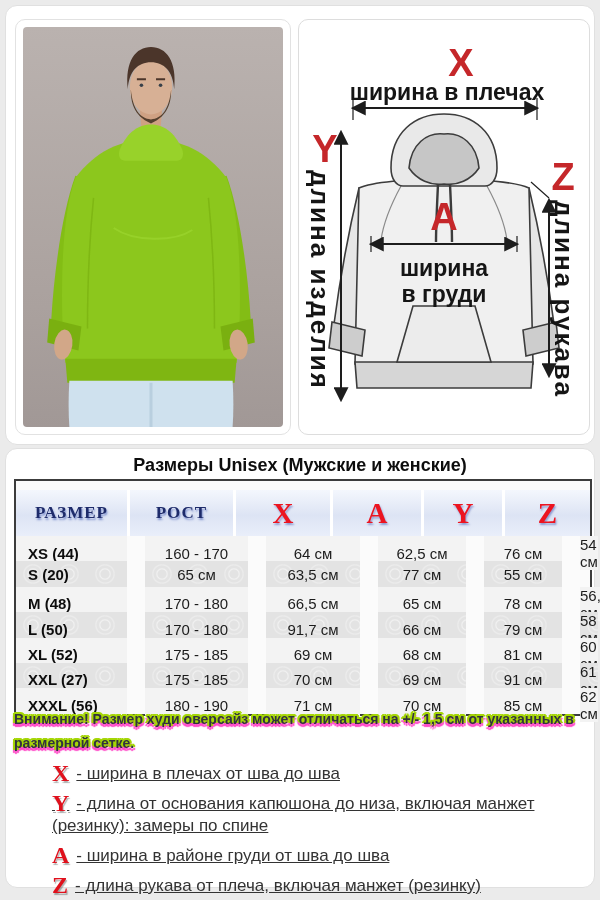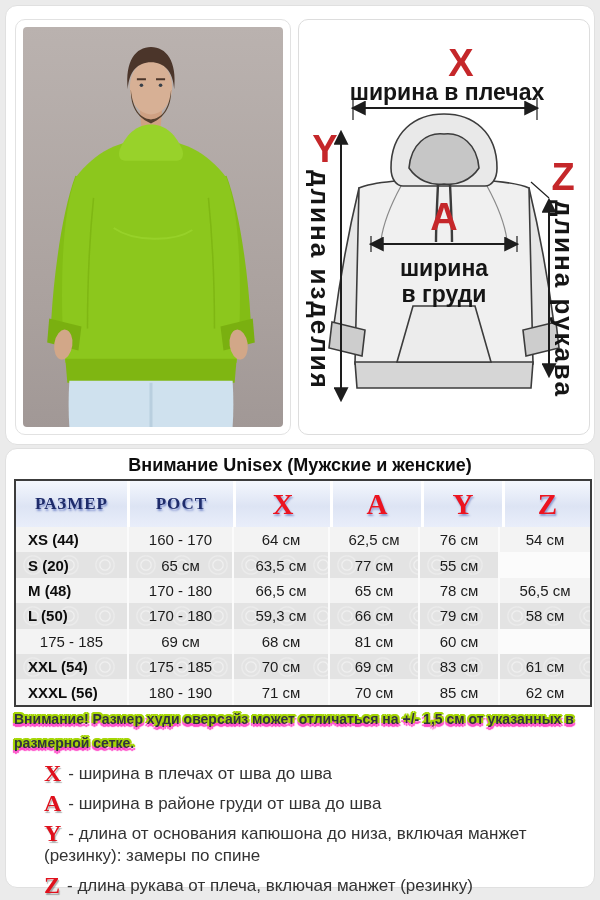--- a/index.html
+++ b/index.html
@@ -21,45 +21,45 @@
   .dg-blk{font-family:"Liberation Sans",sans-serif;font-weight:bold;font-size:23px;fill:#151515;}
   .dg-vert{font-family:"Liberation Sans",sans-serif;font-weight:bold;font-size:26px;fill:#151515;letter-spacing:2px;}
   .meas{stroke:#1d1d1d;stroke-width:2px;}
 
   
   #page-title{position:absolute;left:0;top:6px;width:100%;text-align:center;
     font-size:18px;font-weight:bold;color:#0d0d0d;}
 
   
   #size-table{position:absolute;left:8px;top:30px;width:574px;border:2px solid #3c3c3c;background:#fbfbfb;}
-  .thead{display:grid;grid-template-columns:111px 103px 94px 88px 78px 1fr;column-gap:3px;background:#fff;}
+  .thead{display:grid;grid-template-columns:111px 103px 94px 88px 78px 1fr;column-gap:3px;background:#fff;margin-top:9px;}
   .th{height:46px;display:flex;align-items:center;justify-content:center;
     background:linear-gradient(180deg,#f4f7fd 0%,#dde4f4 55%,#e9eefa 100%);}
   .th-word{font-family:"Liberation Serif",serif;font-weight:bold;font-size:17px;letter-spacing:1px;
     color:#1e2b6a;text-shadow:1px 2px 2px rgba(110,130,200,.85);}
   .th-letter{font-family:"Liberation Serif",serif;font-weight:bold;font-size:29px;
     color:#ec1420;text-shadow:1px 2px 2px rgba(120,135,200,.8);}
-  .tr{display:grid;grid-template-columns:111px 103px 94px 88px 78px 1fr;column-gap:2px;height:25.4px;}
+  .tr{display:grid;grid-template-columns:111px 103px 94px 88px 78px 1fr;column-gap:18px;height:25.4px;}
   .td{display:flex;align-items:center;justify-content:center;font-size:15px;color:#1c1c1c;}
   .td.size{justify-content:flex-start;padding-left:12px;font-weight:bold;color:#0d0d0d;}
   .tr.light .td{background:#f3f3f3;}
   .tr.dark .td{background-color:#e3e3e3;
     background-image:radial-gradient(circle at 17px 13px, rgba(255,255,255,0) 4px, rgba(255,255,255,.5) 5px, rgba(255,255,255,0) 6.5px),
                      radial-gradient(circle at 17px 13px, rgba(255,255,255,0) 8px, rgba(255,255,255,.35) 9px, rgba(255,255,255,0) 10.5px);
     background-size:36px 26px;}
 
   
   #warning{position:absolute;left:8px;top:258px;width:584px;
     font-size:14px;font-weight:bold;line-height:24px;color:#33333d;
     text-shadow:-1px -2px 0 #a5d606, 1px -2px 0 #a5d606, 2px -1px 0 #a5d606, -2px -1px 0 #a5d606,
                 -2px 2px 1px #ff49c8, 2px 2px 1px #ff49c8, 0 3px 1px #ff49c8;}
 
   
   #legend{position:absolute;left:38px;top:306px;width:530px;}
-  .legend-item{margin:7px 0;font-size:17px;color:#333;line-height:22px;}
+  .legend-item{margin:7px 8px;font-size:17px;color:#333;line-height:22px;text-decoration:underline;}
   .legend-letter{font-family:"Liberation Serif",serif;font-weight:bold;font-size:24px;color:#e0101c;
     text-shadow:1px 2px 1px rgba(60,60,60,.4);margin-right:7px;vertical-align:-2px;}
 </style>
 </head>
 <body>
 
 <div id="top-card" class="card">
 
   <div id="photo-frame">
     <svg viewBox="0 0 258 398" preserveAspectRatio="none">
@@ -154,21 +154,21 @@
       <text class="dg-red" x="143" y="202" text-anchor="middle">A</text>
       <text class="dg-blk" x="143" y="248" text-anchor="middle">ширина</text>
       <text class="dg-blk" x="143" y="274" text-anchor="middle">в груди</text>
       <text class="dg-red" x="262" y="162" text-anchor="middle">Z</text>
       <text class="dg-vert" transform="rotate(90 254 172)" x="254" y="172">длина рукава</text>
     </svg>
   </div>
 </div>
 
 <div id="bottom-card" class="card">
-  <div id="page-title">Внимание Unisex (Мужские и женские)</div>
+  <div id="page-title">Размеры Unisex (Мужские и женские)</div>
 
   <div id="size-table">
     <div class="thead">
       <div class="th th-word">РАЗМЕР</div>
       <div class="th th-word">РОСТ</div>
       <div class="th th-letter">X</div>
       <div class="th th-letter">A</div>
       <div class="th th-letter">Y</div>
       <div class="th th-letter">Z</div>
     </div>
@@ -193,61 +193,62 @@
           <div class="td size">M (48)</div>
           <div class="td">170 - 180</div>
           <div class="td">66,5 см</div>
           <div class="td">65 см</div>
           <div class="td">78 см</div>
           <div class="td">56,5 см</div>
         </div>
         <div class="tr dark">
           <div class="td size">L (50)</div>
           <div class="td">170 - 180</div>
-          <div class="td">59,3 см</div>
+          <div class="td">91,7 см</div>
           <div class="td">66 см</div>
           <div class="td">79 см</div>
           <div class="td">58 см</div>
         </div>
         <div class="tr light">
+          <div class="td size">XL (52)</div>
           <div class="td">175 - 185</div>
           <div class="td">69 см</div>
           <div class="td">68 см</div>
           <div class="td">81 см</div>
           <div class="td">60 см</div>
         </div>
         <div class="tr dark">
-          <div class="td size">XXL (54)</div>
+          <div class="td size">XXL (27)</div>
           <div class="td">175 - 185</div>
           <div class="td">70 см</div>
           <div class="td">69 см</div>
-          <div class="td">83 см</div>
+          <div class="td">91 см</div>
           <div class="td">61 см</div>
         </div>
         <div class="tr light">
           <div class="td size">XXXL (56)</div>
           <div class="td">180 - 190</div>
           <div class="td">71 см</div>
           <div class="td">70 см</div>
           <div class="td">85 см</div>
           <div class="td">62 см</div>
         </div>
       </div>
   </div>
 
   <div id="warning">Внимание! Размер худи оверсайз может отличаться на +/- 1,5 см от указанных в размерной сетке.</div>
 
   <div id="legend">
 
   <div class="legend-item light">
         <span class="legend-letter">X</span><span>- ширина в плечах от шва до шва</span>
       </div>
+      <div class="legend-item light">
+        <span class="legend-letter">Y</span><span>- длина от основания капюшона до низа, включая манжет (резинку): замеры по спине</span>
+      </div>
       <div class="legend-item dark">
         <span class="legend-letter">A</span><span>- ширина в районе груди от шва до шва</span>
       </div>
-      <div class="legend-item light">
-        <span class="legend-letter">Y</span><span>- длина от основания капюшона до низа, включая манжет (резинку): замеры по спине</span>
-      </div>
       <div class="legend-item dark">
         <span class="legend-letter">Z</span><span>- длина рукава от плеча, включая манжет (резинку)</span>
       </div>
     </div>
 </div>
 
 </body></html>

